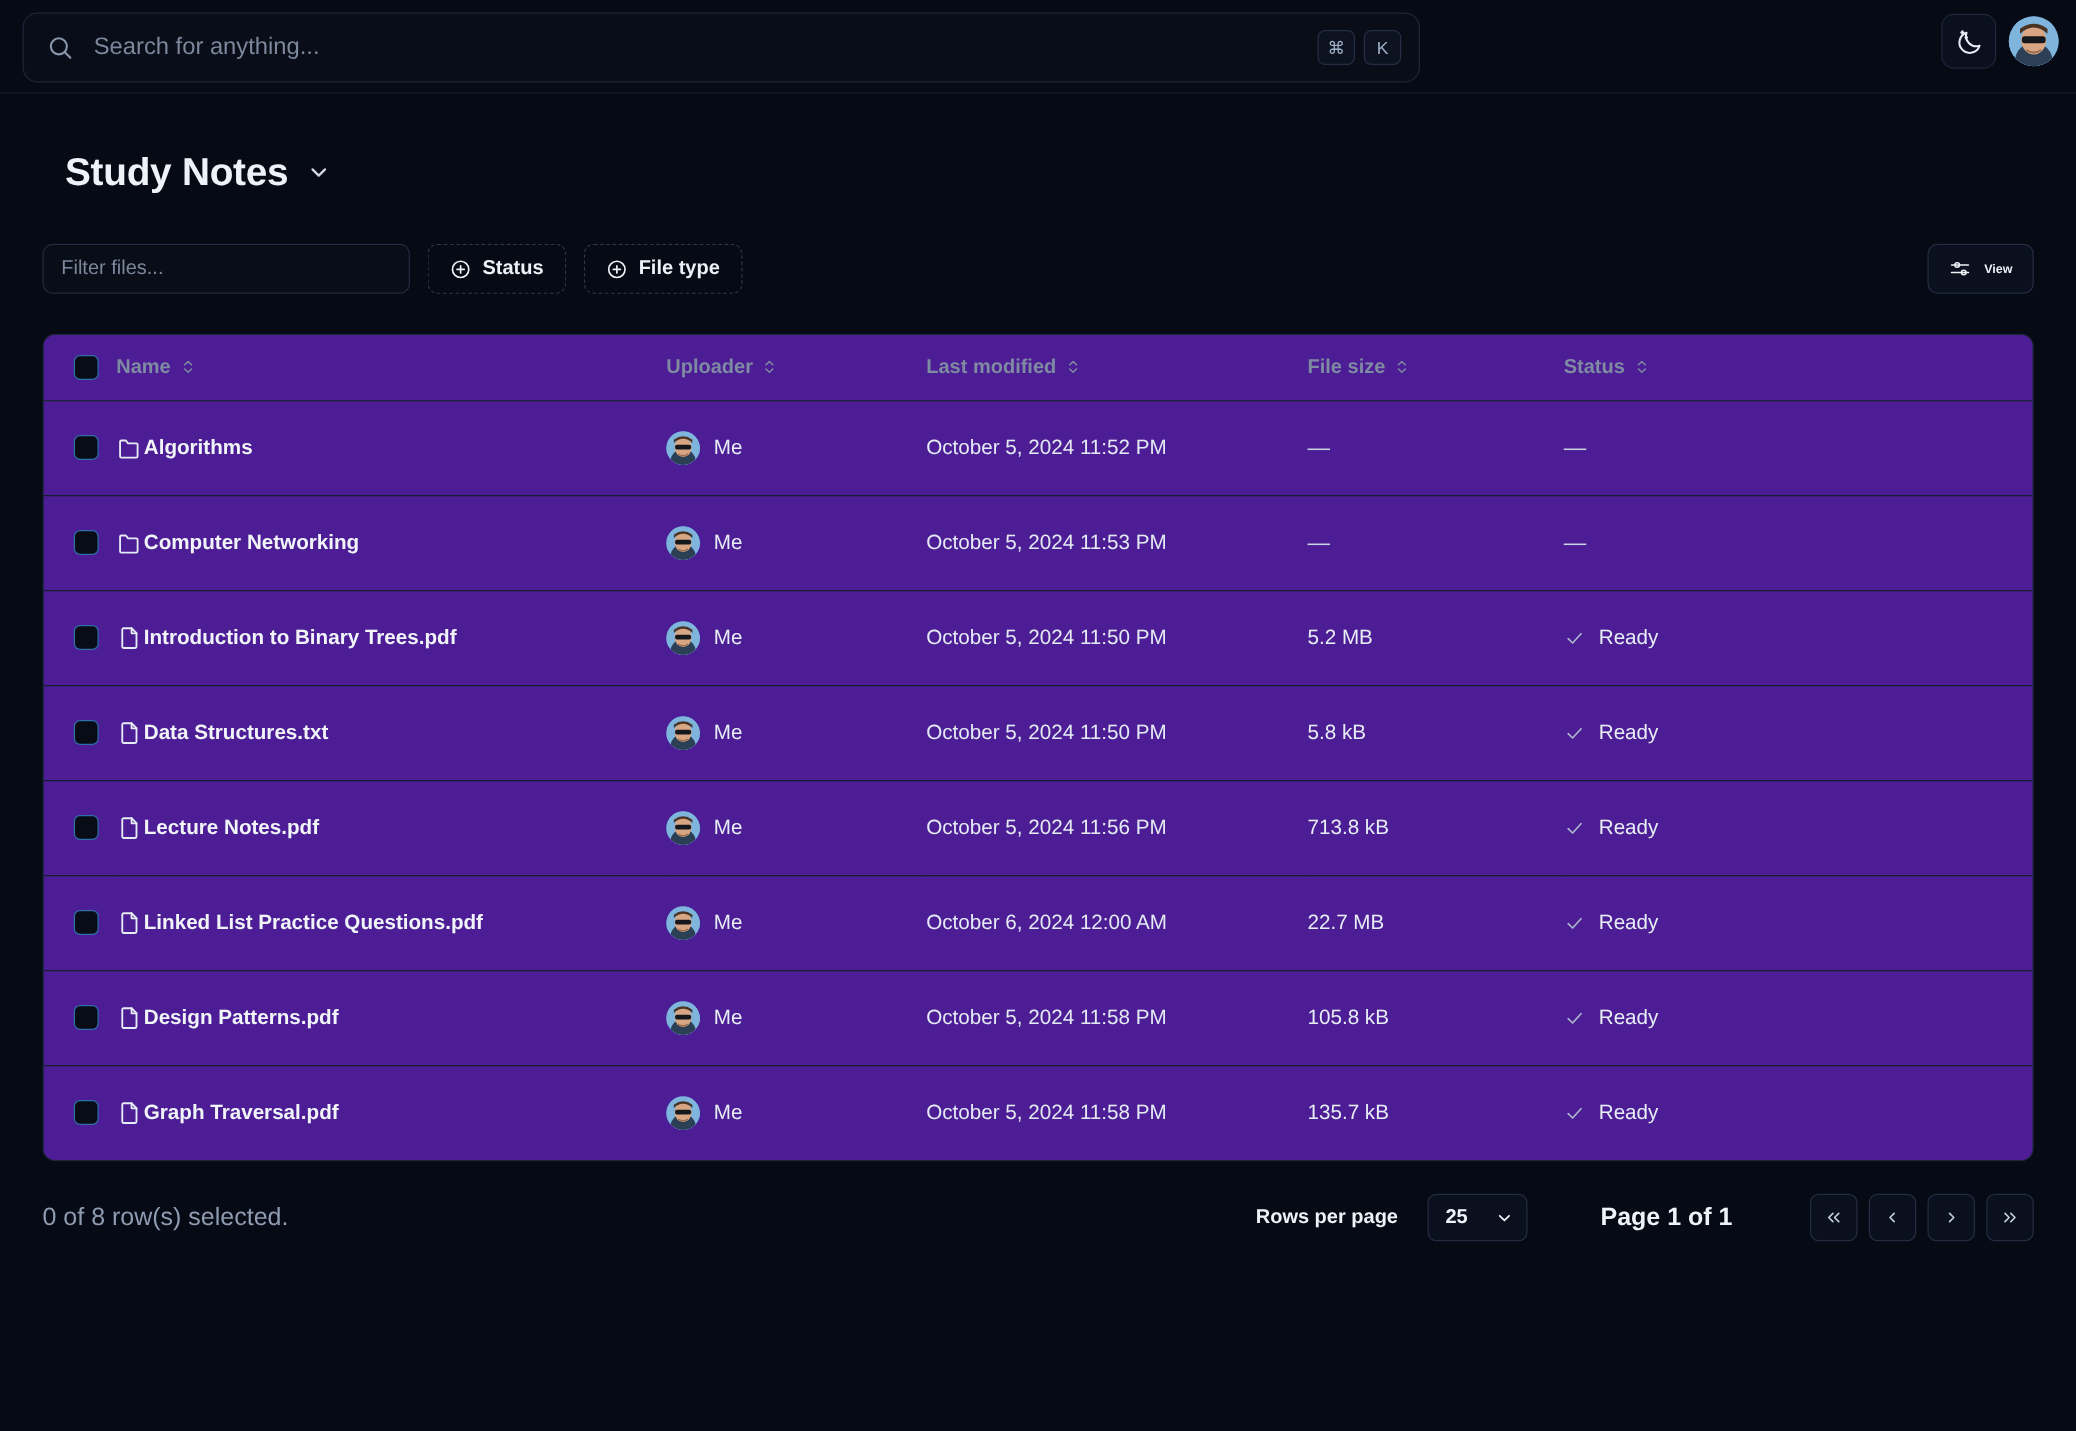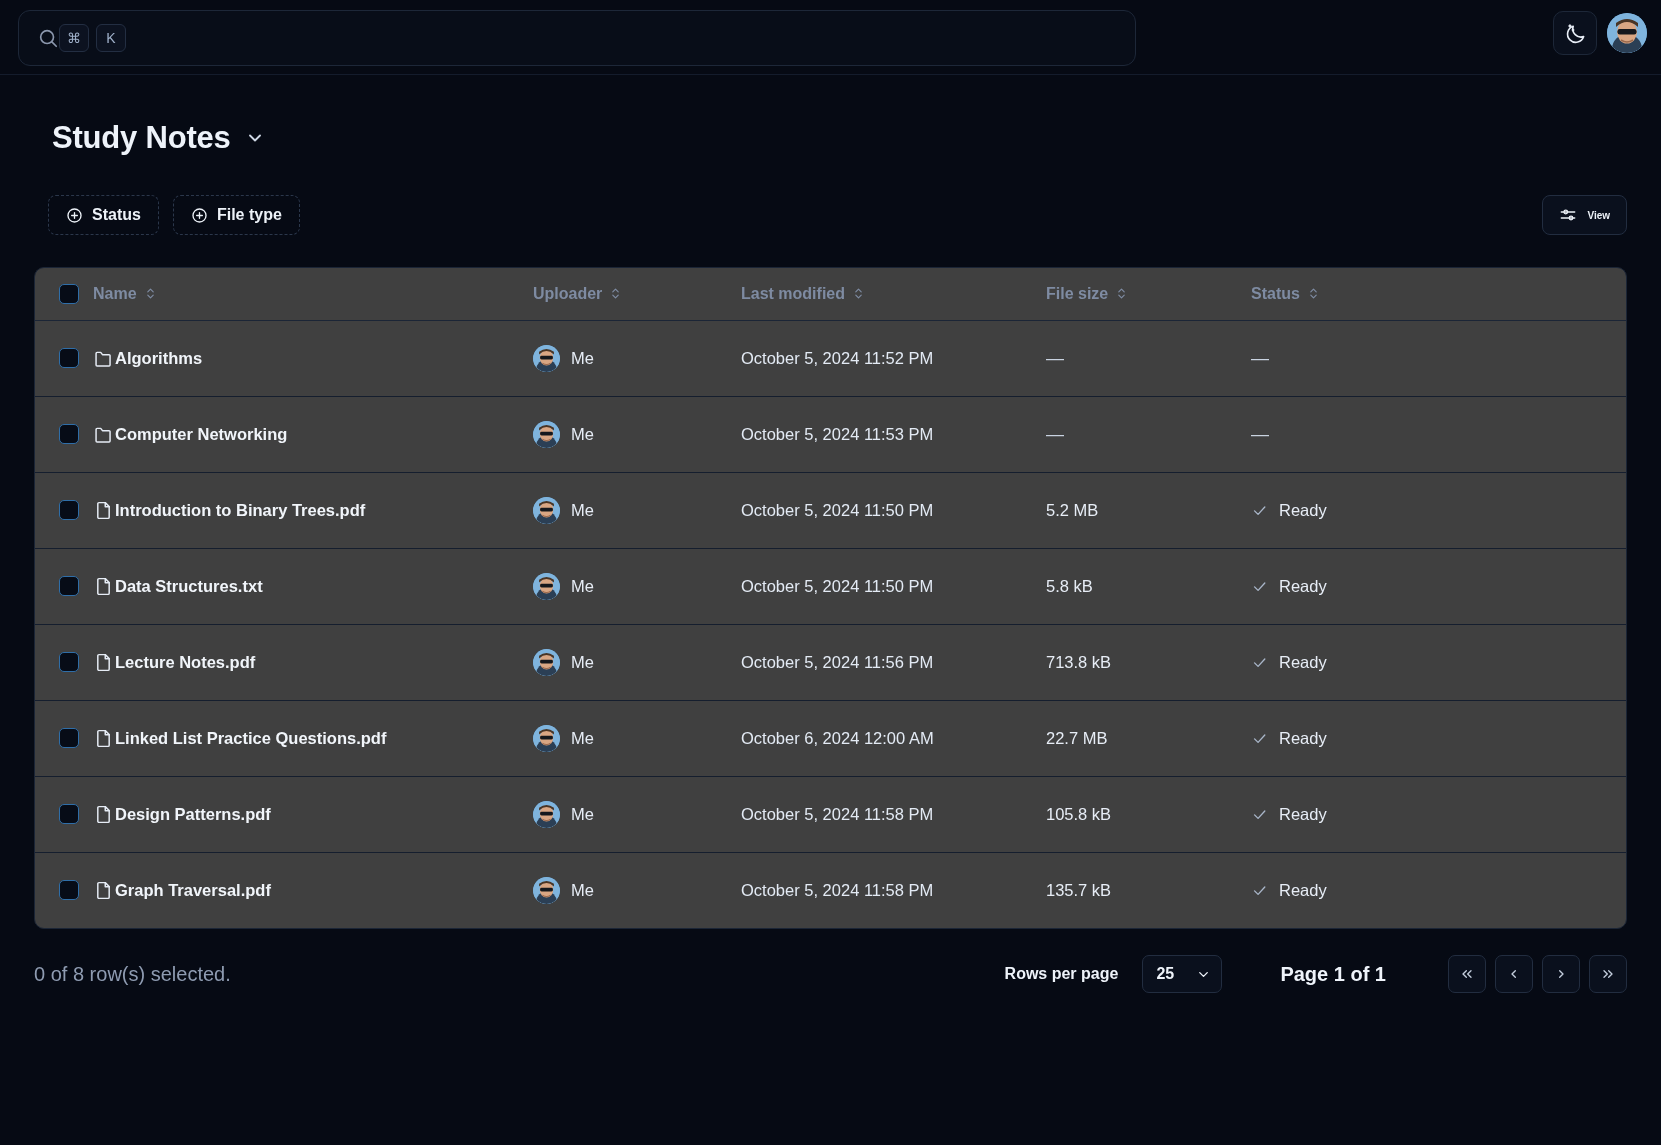--- a/index.html
+++ b/index.html
@@ -152,21 +152,21 @@
     gap: 10px;
     cursor: pointer;
   }
 
   
   .table-card {
     margin: 32px 34px 0 34px;
     border: 1px solid #1b2536;
     border-radius: 10px;
     overflow: hidden;
-    background: #404040;
+    background: #4c1d95;
   }
   table { width: 100%; border-collapse: collapse; }
   thead th {
     height: 52px;
     text-align: left;
     font-size: 16px;
     font-weight: bold;
     color: #7e8ba2;
     border-bottom: 1px solid #1b2536;
     padding: 0;
@@ -255,20 +255,21 @@
 <body>
 
 <div class="topbar">
   <div class="search-wrap">
     <span class="search-icon">
       <svg width="22" height="22" viewBox="0 0 24 24" fill="none" stroke="currentColor" stroke-width="1.8" stroke-linecap="round">
         <circle cx="11" cy="11" r="7"></circle>
           <line x1="16.2" y1="16.2" x2="21" y2="21"></line>
       </svg>
     </span>
+    <input class="search-input" value="" placeholder="Search for anything..." style="">
     <span class="kbd-group">
       <span class="kbd">⌘</span>
       <span class="kbd">K</span>
     </span>
   </div>
 
   <div class="topright">
     <div class="theme-btn">
       <span>
         <svg width="23" height="23" viewBox="0 0 24 24" fill="none" stroke="currentColor" stroke-width="1.7" stroke-linecap="round" stroke-linejoin="round">
@@ -300,20 +301,21 @@
 <div class="page-head">
   <span class="page-title">Study Notes</span>
   <span class="chev-title">
     <svg width="20" height="20" viewBox="0 0 24 24" fill="none" stroke="currentColor" stroke-width="2.2" stroke-linecap="round" stroke-linejoin="round">
       <polyline points="6 9 12 15 18 9"></polyline>
     </svg>
   </span>
 </div>
 
 <div class="toolbar">
+  <input class="filter-input" value="" placeholder="Filter files..." style="">
 
   <button class="facet-btn">
     <span>
       <svg width="17" height="17" viewBox="0 0 24 24" fill="none" stroke="currentColor" stroke-width="1.9" stroke-linecap="round">
         <circle cx="12" cy="12" r="9.2"></circle>
           <line x1="12" y1="8" x2="12" y2="16"></line>
           <line x1="8" y1="12" x2="16" y2="12"></line>
       </svg>
     </span>
     <span>Status</span>

